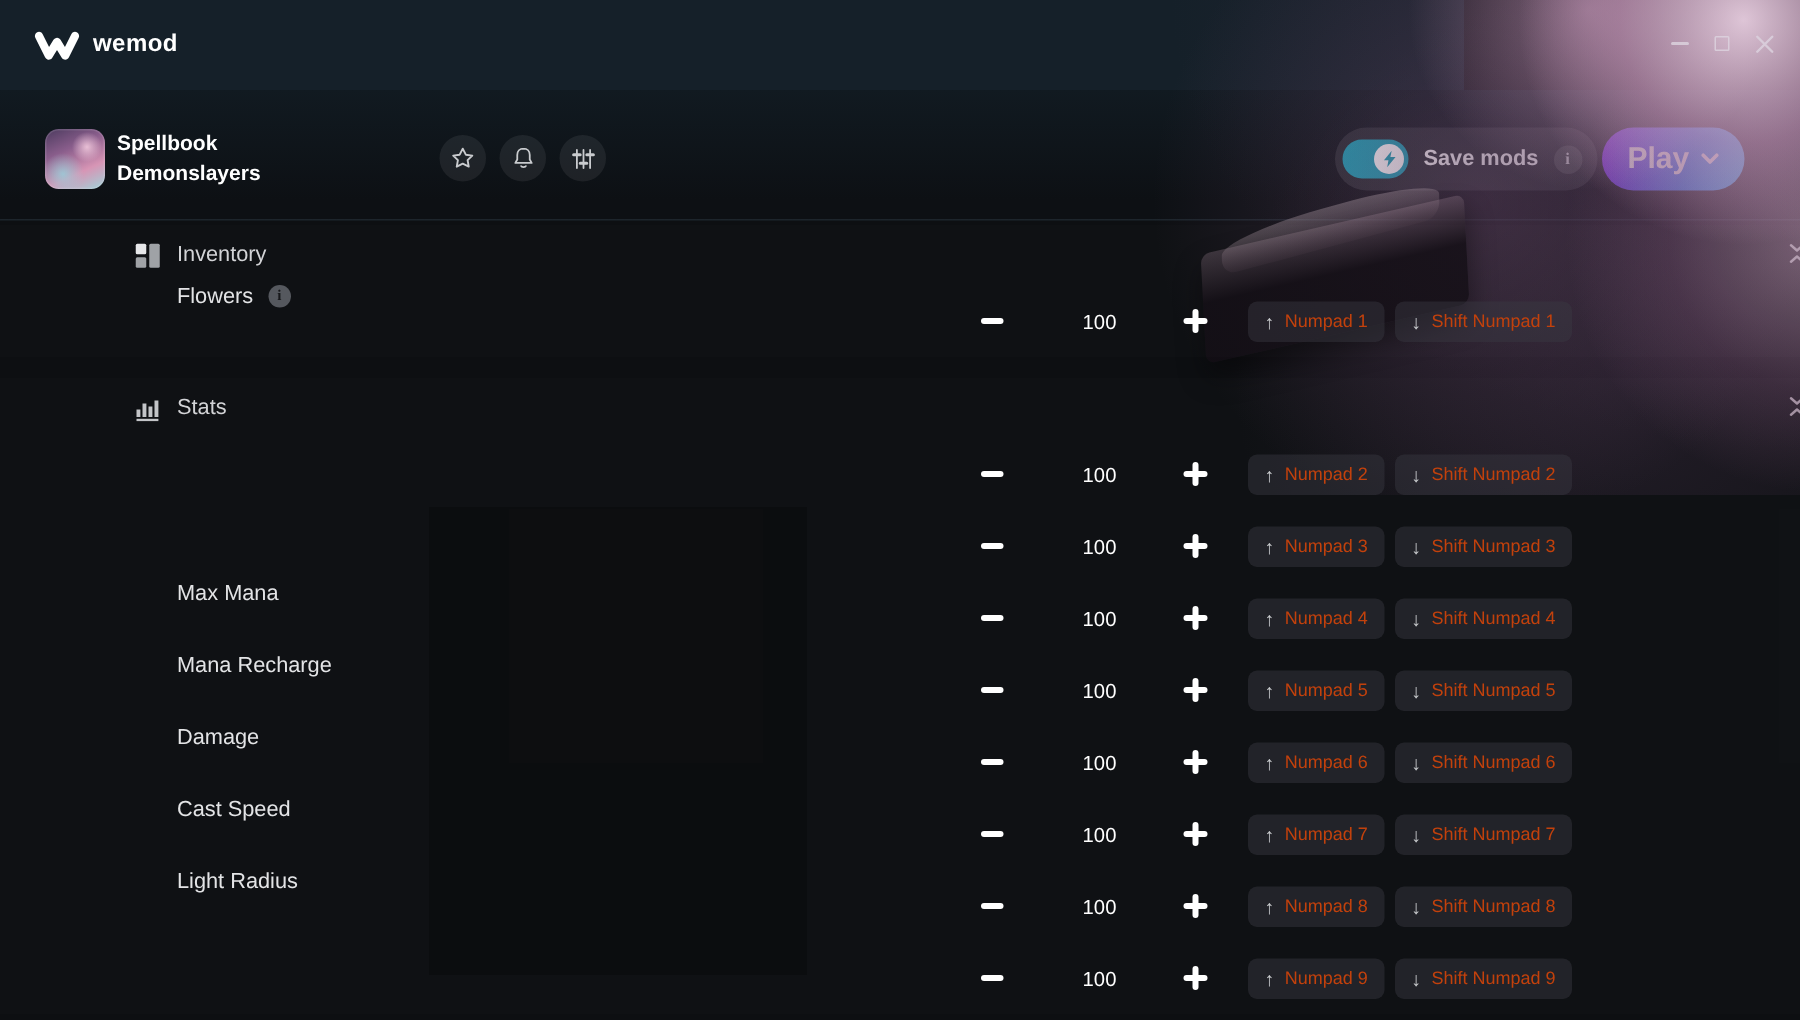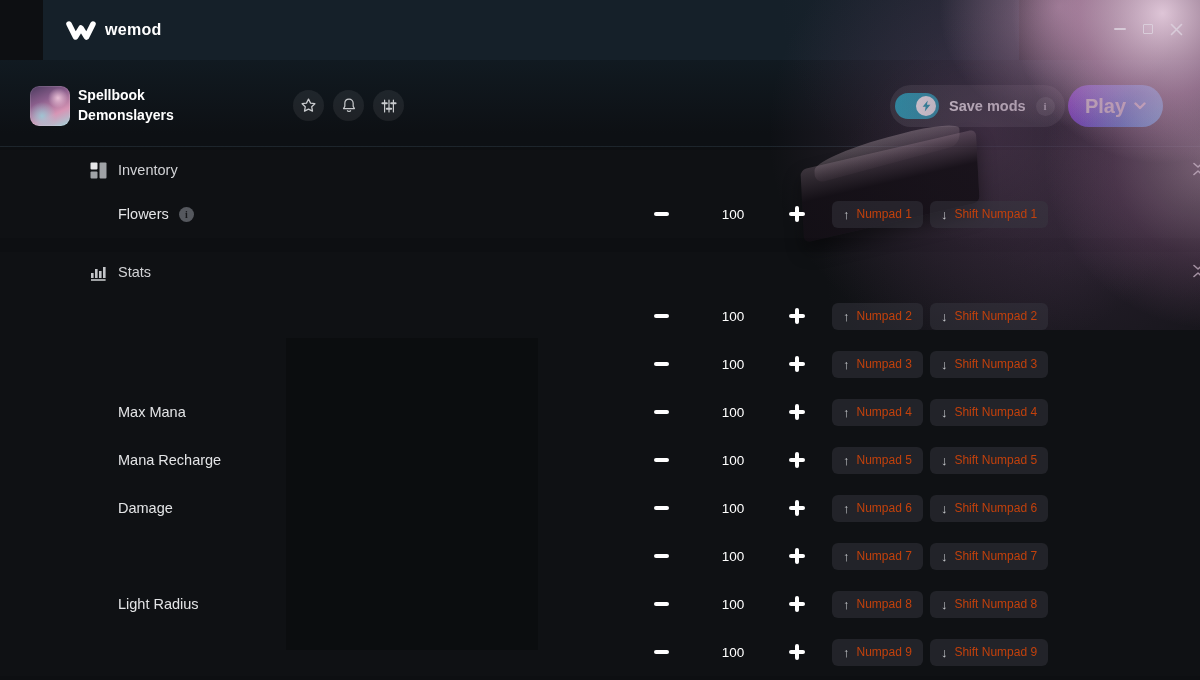--- a/index.html
+++ b/index.html
@@ -7,21 +7,21 @@
   body { font-family:"Liberation Sans", sans-serif; }
   .app {
     position:relative; width:1200px; height:680px;
     background:#0d0f12; overflow:hidden;
   }
 
   
   .topbar {
     position:absolute; top:0; left:0; width:976px; height:60px;
     background:#152029; z-index:0;
-    display:flex; align-items:center; padding-left:22px;margin-left:43px;
+    display:flex; align-items:center; padding-left:22px;
   }
   .logo-w { width:32px; height:24px; margin-right:8px; }
   .brand { color:#fff; font-size:16px; font-weight:700; letter-spacing:.3px; }
 
   
   .artwork {
     position:absolute; top:0; right:0; width:470px; height:330px;
     pointer-events:none; z-index:1;
     background:
       radial-gradient(circle 150px at 92% 4%,  rgba(236,210,228,.92), rgba(210,160,195,.5) 55%, transparent 100%),
@@ -110,21 +110,21 @@
   .section-header { position:relative; height:40px; }
   .section-icon { position:absolute; left:42px; top:12px; width:17px; height:17px; }
   .section-title { position:absolute; left:70px; top:12px; color:#d2d3d6; font-size:14.5px; }
   .collapse-btn {
     position:absolute; left:1141px; top:10px; width:18px; height:20px;
     background:none; border:none; cursor:pointer; opacity:.75;
   }
   .collapse-btn svg { stroke:#c9b4c6; fill:none; stroke-width:1.6; stroke-linecap:round; stroke-linejoin:round; }
 
   .mod-row { position:relative; height:48px; }
-  .row-label-wrap { position:absolute; left:70px; top:0; height:48px; display:flex; align-items:center; gap:10px; }
+  .row-label-wrap { position:absolute; left:70px; top:0; height:48px; display:flex; gap:10px; }
   .row-label { color:#e3e4e6; font-size:14.5px; }
   .row-info {
     width:15px; height:15px; border-radius:50%; background:#55585e; cursor:pointer;
     color:#17181b; font-size:10px; font-weight:700; font-family:"Liberation Serif", serif;
     display:flex; align-items:center; justify-content:center;
   }
   .btn-minus, .btn-plus {
     position:absolute; top:8px; width:32px; height:32px; background:none; border:none;
     cursor:pointer; display:flex; align-items:center; justify-content:center;
   }
@@ -397,20 +397,24 @@
           <span class="hk-label">Numpad 6</span>
         </button>
         <button class="hotkey-badge">
           <span class="hk-arrow">↓</span>
           <span class="hk-label">Shift Numpad 6</span>
         </button>
       </div>
     </div>
 
     <div class="mod-row">
+      <div class="row-label-wrap">
+        <span class="row-label">Cast Speed</span>
+
+      </div>
       <button class="btn-minus">
               <span class="glyph-minus"></span>
             </button>
       <span class="row-value">100</span>
       <button class="btn-plus">
               <span class="glyph-plus"></span>
             </button>
       <div class="hotkeys">
         <button class="hotkey-badge">
           <span class="hk-arrow">↑</span>

